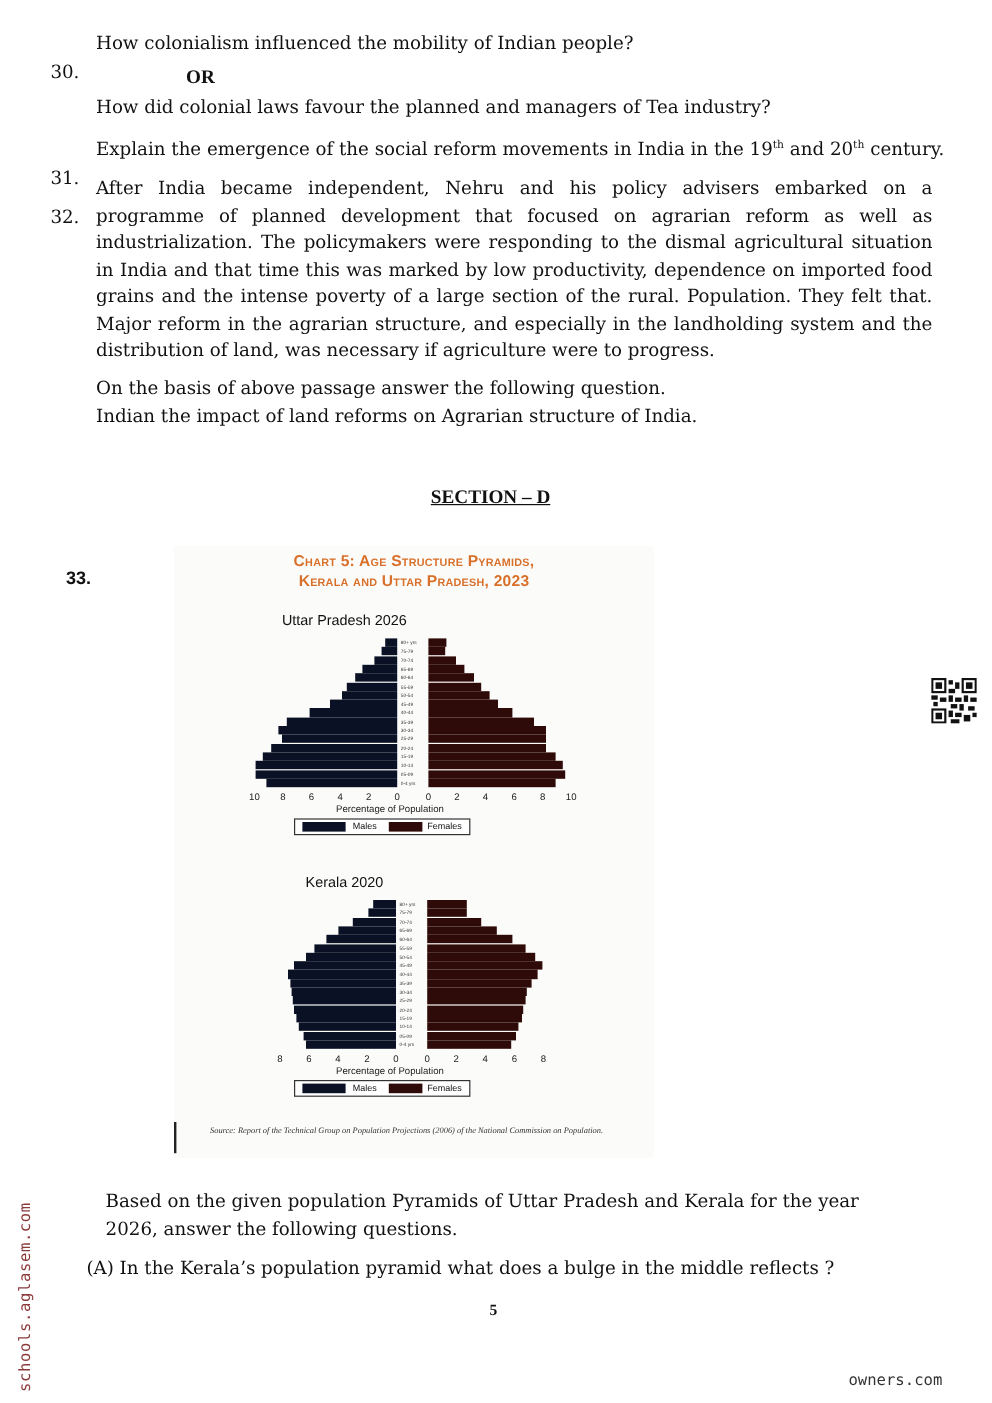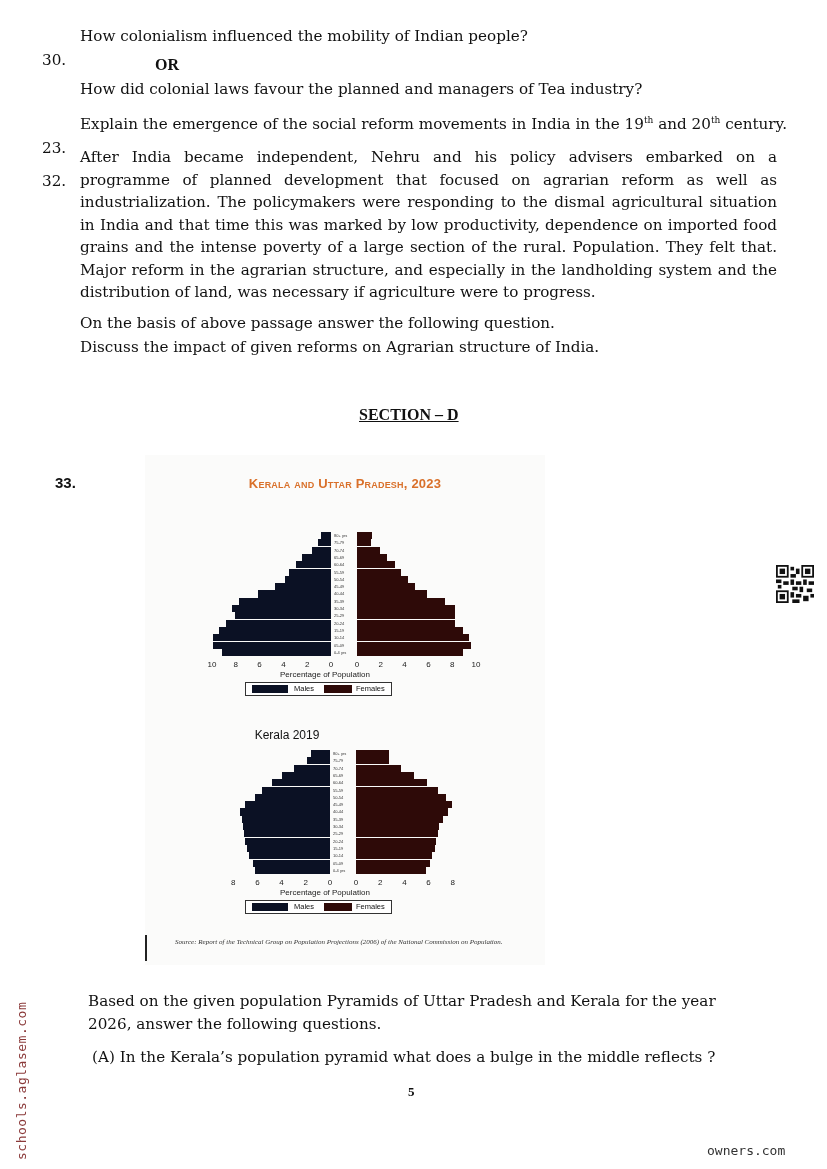--- a/index.html
+++ b/index.html
@@ -40,38 +40,40 @@
 <div class="q">
   <span class="num" style="top:25px">30.</span>
   <span class="body-text" style="top:25px; white-space:nowrap">How colonialism influenced the mobility of Indian people?</span>
 </div>
 <div class="or">OR</div>
 <div class="q">
   <span class="body-text" style="top:78px; white-space:nowrap">How did colonial laws favour the planned and managers of Tea industry?</span>
 </div>
 
 <div class="q">
-  <span class="num" style="top:113px">23.</span>
+  <span class="num" style="top:113px">31.</span>
   <span class="body-text" style="top:113px; white-space:nowrap"><span>Explain the emergence of the social reform movements in India in the 19</span><sup>th</sup><span> and 20</span><sup>th</sup><span> century.</span></span>
 </div>
 
 <div class="q">
   <span class="num" style="top:146px">32.</span>
   <div class="body-text justify" style="top:146px; width:697px;">After India became independent, Nehru and his policy advisers embarked on a programme of planned development that focused on agrarian reform as well as industrialization. The policymakers were responding to the dismal agricultural situation in India and that time this was marked by low productivity, dependence on imported food grains and the intense poverty of a large section of the rural. Population. They felt that. Major reform in the agrarian structure, and especially in the landholding system and the distribution of land, was necessary if agriculture were to progress.</div>
   <div class="body-text" style="top:312px; white-space:nowrap">On the basis of above passage answer the following question.</div>
-  <div class="body-text" style="top:336px; white-space:nowrap">Discuss the impact of given reforms on Agrarian structure of India.</div>
+  <div class="body-text" style="top:336px; white-space:nowrap">Indian the impact of land reforms on Agrarian structure of India.</div>
 </div>
 
 <div class="section">SECTION – D</div>
 <div class="q33">33.</div>
 
 <div class="figure">
+  <div class="chart-title" style="top:5px">Chart 5: Age Structure Pyramids,</div>
   <div class="chart-title" style="top:21px">Kerala and Uttar Pradesh, 2023</div>
 
   <div id="pyr-up" style="position:absolute; left:0; top:55px; width:400px; height:200px;">
+    <div class="pyr-title" style="left:-58px; top:0">Uttar Pradesh 2026</div>
   <div class="bar male" style="left: 176.48px; width: 9.52px; top: 22px;"></div>
       <div class="bar female" style="left: 212px; width: 15.47px; top: 22px;"></div>
       <div class="age-label" style="left: 189px; top: 23px;">80+ yrs</div>
       <div class="bar male" style="left: 172.91px; width: 13.09px; top: 29.3px;"></div>
       <div class="bar female" style="left: 212px; width: 14.28px; top: 29.3px;"></div>
       <div class="age-label" style="left: 189px; top: 30.3px;">75-79</div>
       <div class="bar male" style="left: 166.96px; width: 19.04px; top: 36.6px;"></div>
       <div class="bar female" style="left: 212px; width: 22.61px; top: 36.6px;"></div>
       <div class="age-label" style="left: 189px; top: 37.6px;">70-74</div>
       <div class="bar male" style="left: 157.44px; width: 28.56px; top: 43.9px;"></div>
@@ -131,21 +133,21 @@
       <div class="axis-label" style="left: 135px; top: 160.1px;">Percentage of Population</div>
       <div class="legend" style="left: 100px; top: 172.1px; width: 145px;">
         <span class="sw male" style="left:6px"></span>
         <span class="lt" style="left:48px">Males</span>
         <span class="sw female" style="left:78px; width:28px"></span>
         <span class="lt" style="left:110px">Females</span>
       </div>
     </div>
 
   <div id="pyr-ke" style="position:absolute; left:0; top:273px; width:400px; height:200px;">
-    <div class="pyr-title" style="left:-58px; top:0">Kerala 2019</div>
+    <div class="pyr-title" style="left:-58px; top:0">Kerala 2020</div>
   <div class="bar male" style="left: 165.64px; width: 19.36px; top: 22px;"></div>
       <div class="bar female" style="left: 211px; width: 32.67px; top: 22px;"></div>
       <div class="age-label" style="left: 188px; top: 23px;">80+ yrs</div>
       <div class="bar male" style="left: 162.01px; width: 22.99px; top: 29.3px;"></div>
       <div class="bar female" style="left: 211px; width: 32.67px; top: 29.3px;"></div>
       <div class="age-label" style="left: 188px; top: 30.3px;">75-79</div>
       <div class="bar male" style="left: 148.7px; width: 36.3px; top: 36.6px;"></div>
       <div class="bar female" style="left: 211px; width: 44.77px; top: 36.6px;"></div>
       <div class="age-label" style="left: 188px; top: 37.6px;">70-74</div>
       <div class="bar male" style="left: 136.6px; width: 48.4px; top: 43.9px;"></div>
@@ -241,18 +243,18 @@
       <rect x="11" y="16" width="3" height="2"></rect>
       <rect x="15" y="17" width="3" height="3"></rect>
     <rect x="9" y="19" width="4" height="2"></rect>
       <rect x="19" y="16" width="2" height="2"></rect>
       <rect x="1" y="11" width="2" height="2"></rect>
   </g>
 </svg>
 
 <div class="q">
   <div style="position:absolute; left:88px; top:990px; width:660px;">Based on the given population Pyramids of Uttar Pradesh and Kerala for the year  2026, answer the following questions.</div>
-  <div style="position:absolute; left:92px; top:1046px; white-space:nowrap;">(A) In the Kerala’s population pyramid what does a bulge in the middle reflects ?</div>
+  <div style="position:absolute; left:72px; top:1046px; white-space:nowrap;">(A) In the Kerala’s population pyramid what does a bulge in the middle reflects ?</div>
 </div>
 
 <div class="page-number">5</div>
 <div class="watermark-side">schools.aglasem.com</div>
 <div class="watermark-bottom">owners.com</div>
 
 </body></html>

